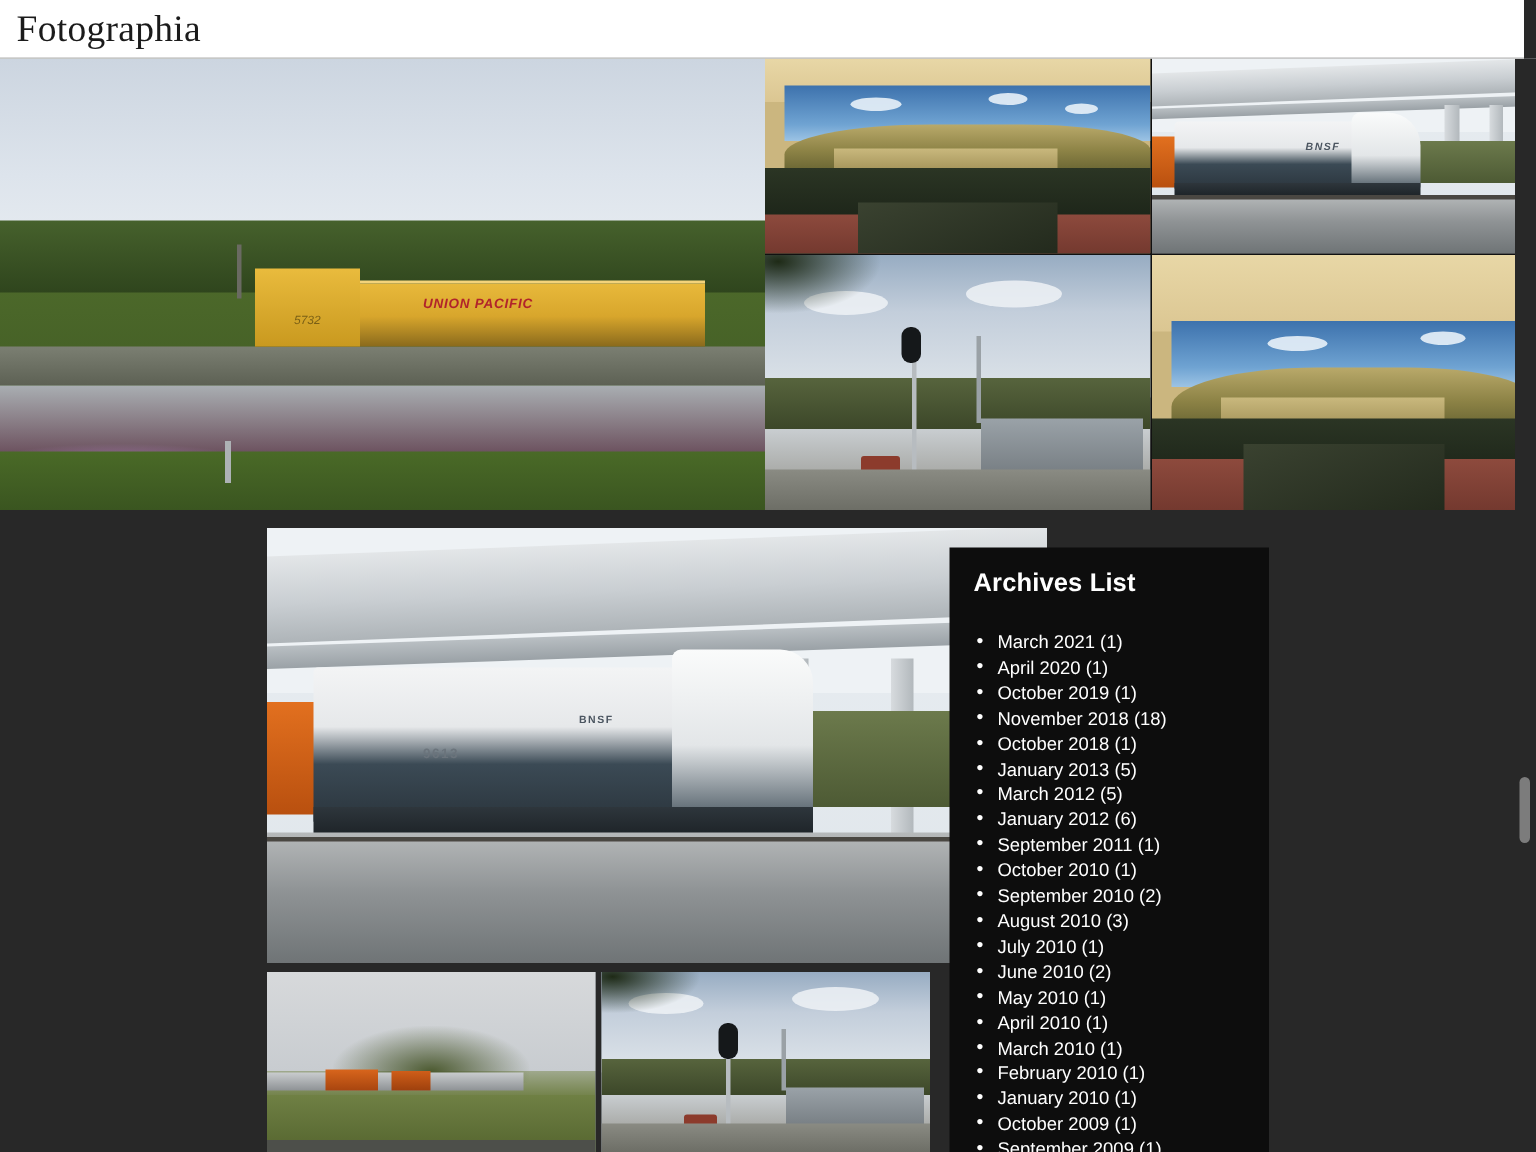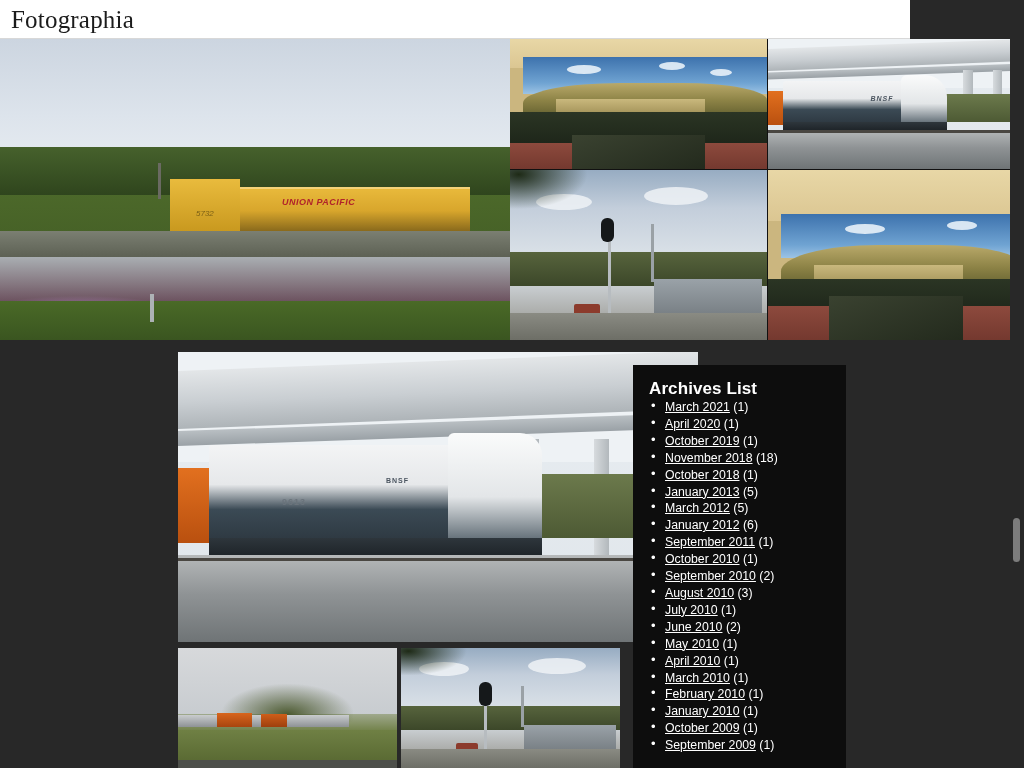--- a/index.html
+++ b/index.html
@@ -5,21 +5,21 @@
   * { margin:0; padding:0; box-sizing:border-box; }
   html,body { width:1024px; height:768px; overflow:hidden; }
   body {
     font-family:"Liberation Sans", sans-serif;
     background:#282828;
     position:relative;
   }
 
   
   .site-header{
-    position:absolute; top:0; left:0; width:910px; height:39px;
+    position:absolute; top:0; left:0; width:1016px; height:39px;
     background:#ffffff;
     border-bottom:1px solid #d8d8d8;
     display:flex; align-items:center;
     z-index:40;
   }
   .brand{
     font-family:"Liberation Serif", serif;
     font-size:25px; color:#1b1b1b;
     letter-spacing:.2px;
     margin-left:11px; margin-right:18px;
@@ -75,34 +75,34 @@
   
   .sidebar{
     position:absolute; left:633px; top:25px;
     width:213px; min-height:403px;
     background:#0d0d0d;
     padding:14px 16px 10px 16px;
     color:#fff;
   }
   .sidebar-title{
     font-size:17px; font-weight:bold; color:#ffffff;
-    margin-bottom:0; letter-spacing:.1px;
+    margin-bottom:21px; letter-spacing:.1px;
   }
   .arch-list{ list-style:none; }
   .arch-item{
     position:relative; padding-left:16px;
     font-size:12.3px; line-height:16.9px; color:#ffffff;
     white-space:nowrap;
   }
   .arch-item::before{
     content:"•"; position:absolute; left:2px; top:-1px;
     font-size:13px; color:#ffffff;
   }
   .arch-link{
-    color:#ffffff; text-decoration:underline; cursor:pointer;
+    color:#ffffff; cursor:pointer;
   }
   .arch-count{ color:#ffffff; text-decoration:none; }
 
   
   .scrollbar{
     position:absolute; right:0; top:39px; width:14px; height:729px;
     background:#282828; z-index:30;
   }
   .scroll-thumb{
     position:absolute; left:3px; top:479px; width:7px; height:44px;

